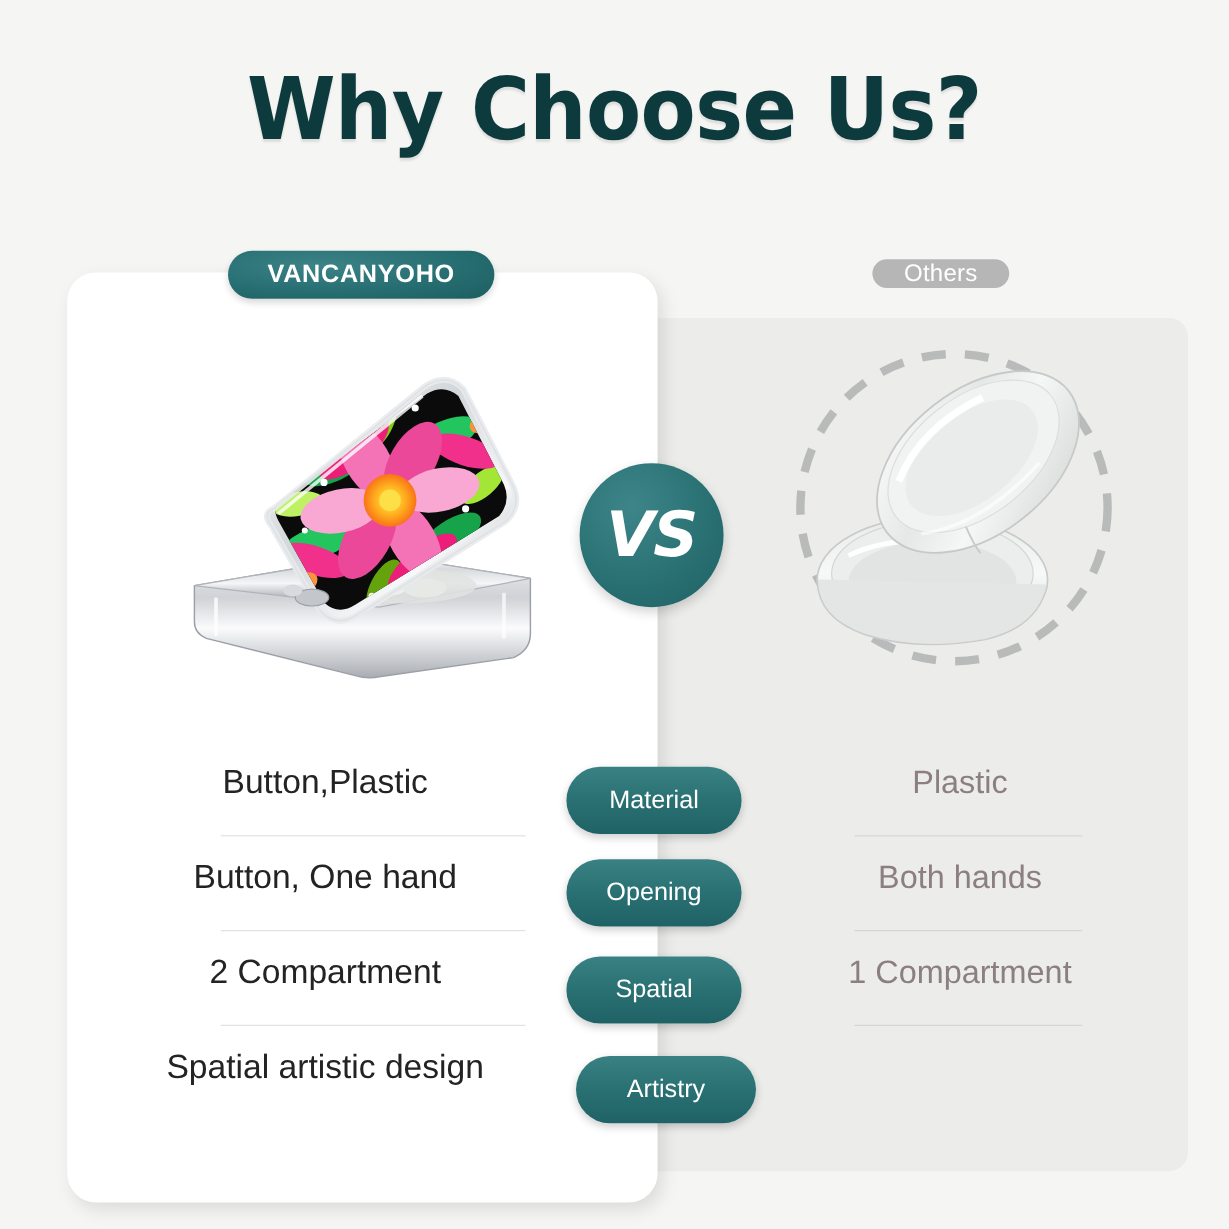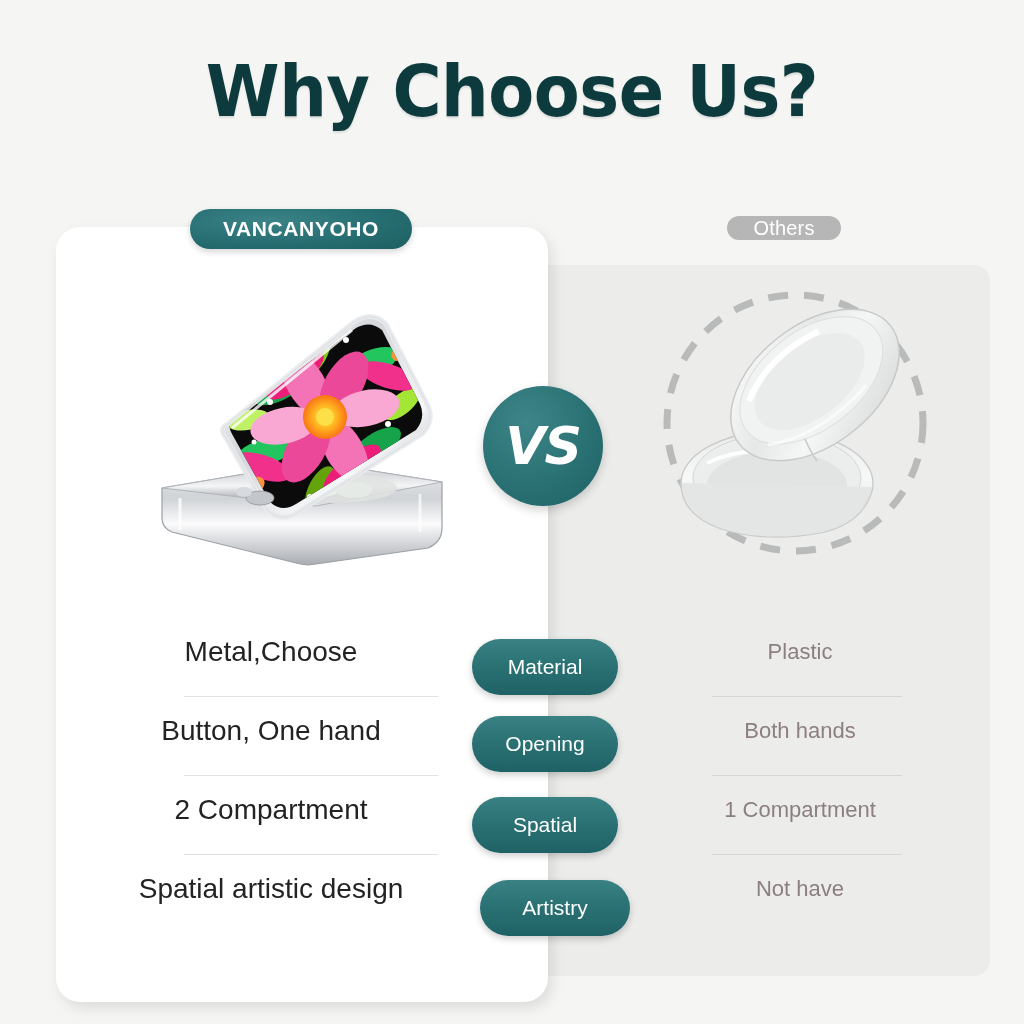--- a/index.html
+++ b/index.html
@@ -166,21 +166,21 @@
     align-items: center;
     justify-content: center;
   }
   .rows-left .row-val {
     font-size: 28px;
     color: #232323;
     padding-right: 62px;
     box-sizing: border-box;
   }
   .rows-right .row-val {
-    font-size: 22px;
+    font-size: 27px;
     color: #8c7f7f;
     padding-left: 10px;
     box-sizing: border-box;
   }
   .divider {
     position: absolute;
     height: 1px;
     bottom: 6px;
   }
   .rows-left .divider {
@@ -363,21 +363,21 @@
       <path d="M160 164 Q166 178 172 186" stroke="#c9cbcb" stroke-width="1.6" fill="none"></path>
     </svg>
   </div>
 
   <div class="vs-circle">
     <span>VS</span>
   </div>
 
   <div class="rows-left">
     <div class="row">
-      <div class="row-val">Metal,Choose</div>
+      <div class="row-val">Button,Plastic</div>
       <div class="divider"></div>
     </div>
     <div class="row">
       <div class="row-val">Button, One hand</div>
       <div class="divider"></div>
     </div>
     <div class="row">
       <div class="row-val">2 Compartment</div>
       <div class="divider"></div>
     </div>
@@ -391,23 +391,20 @@
       <div class="row-val">Plastic</div>
       <div class="divider"></div>
     </div>
     <div class="row">
       <div class="row-val">Both hands</div>
       <div class="divider"></div>
     </div>
     <div class="row">
       <div class="row-val">1 Compartment</div>
       <div class="divider"></div>
-    </div>
-    <div class="row">
-      <div class="row-val">Not have</div>
     </div>
   </div>
 
   <div class="pill pill-0">Material</div>
   <div class="pill pill-1">Opening</div>
   <div class="pill pill-2">Spatial</div>
   <div class="pill pill-3">Artistry</div>
 
 </div>
 

